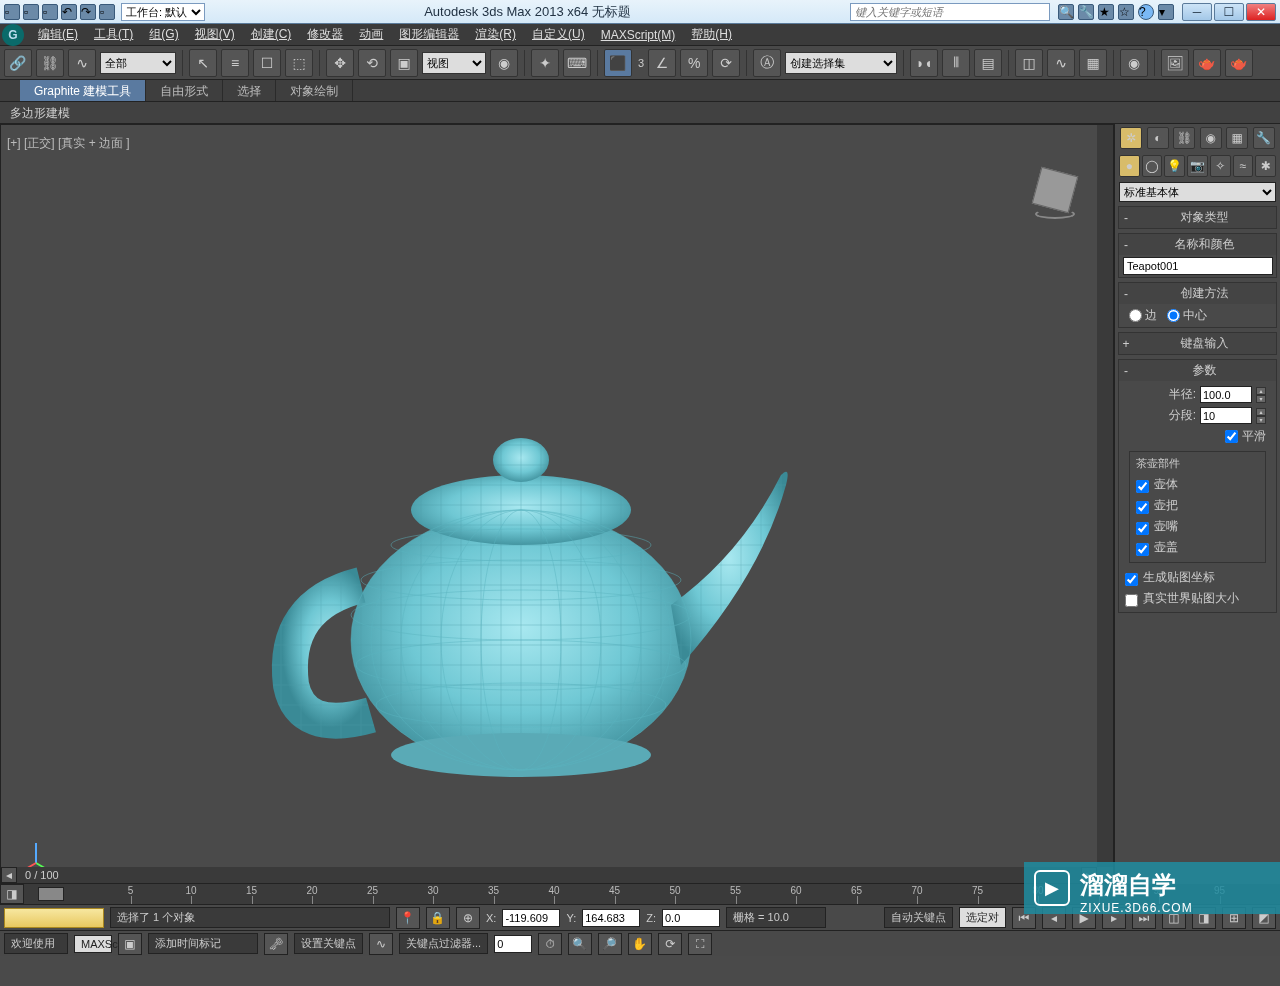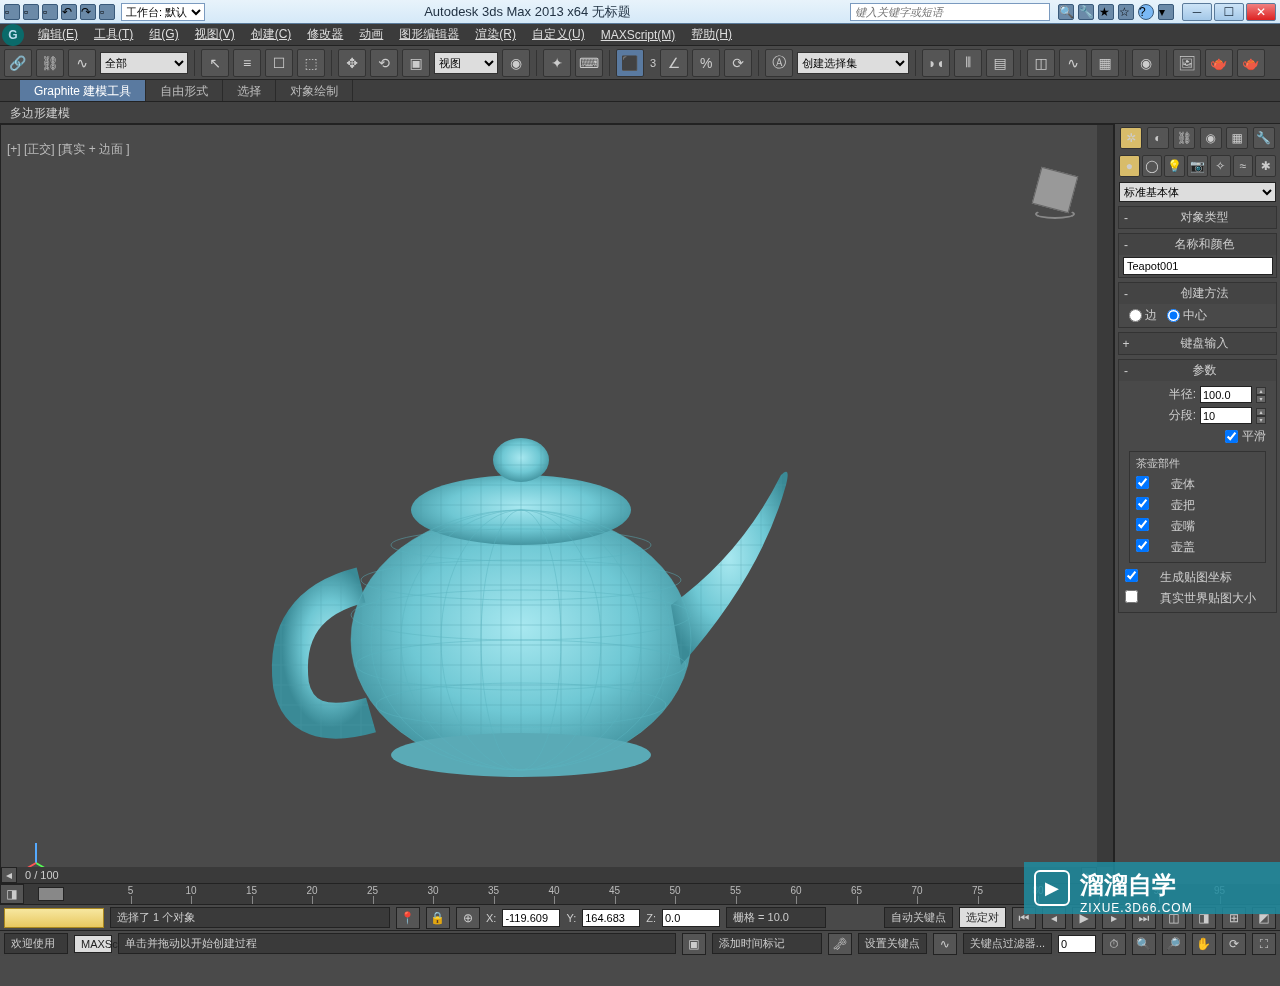--- a/index.html
+++ b/index.html
@@ -34,21 +34,21 @@
 
 
 .ribbon-tabs { height: 22px; background: #3e3e3e; display: flex; align-items: stretch; padding-left: 20px; border-bottom: 1px solid #222;}
 .ribbon-tab { padding: 3px 14px; color: #bbb; cursor: pointer; border-right:1px solid #2a2a2a; }
 .ribbon-tab.active { background: #5a7aa0; color: #fff; }
 .ribbon-sub { height: 22px; background: #414141; color: #ccc; padding: 3px 10px; border-bottom: 1px solid #222;}
 
 
 .content { display: flex; height: calc(100% - 24px - 22px - 34px - 22px - 22px - 20px - 30px - 26px - 26px); }
 .viewport { flex: 1; background: #4a4a4a; position: relative; border: 1px solid #222; }
-.vp-label { position: absolute; top: 16px; left: 6px; color: #bbb; font-size: 12px; }
+.vp-label { position: absolute; top: 10px; left: 6px; color: #bbb; font-size: 12px; }
 .vp-axis { position: absolute; bottom: 20px; left: 15px; width: 40px; height: 40px; }
 .vp-axis .ax { position: absolute; width: 2px; height: 20px; transform-origin: bottom center; bottom: 0; left: 19px;}
 .ax.z { background: #5af; }
 .ax.y { background: #5f5; transform: rotate(120deg); }
 .ax.x { background: #f55; transform: rotate(-120deg); }
 .vp-cube { position: absolute; top: 40px; right: 30px; width: 56px; height: 56px; }
 .vp-cube .cube { width: 38px; height: 38px; background: #999; border: 1px solid #666; margin: 6px auto; transform: rotate(15deg); }
 .vp-cube .ring { position:absolute; bottom:2px; left:8px; width:40px; height:10px; border:2px solid #888; border-radius:50%; border-top-color:transparent;}
 
 .teapot-img { position: absolute; left: 260px; top: 280px; width: 540px; height: 380px; }
@@ -78,21 +78,21 @@
 .rp-name-input { flex: 1; height: 18px; background: #fff; border: 1px solid #222; font-size: 11px; padding: 0 3px;}
 .rp-color-sw { width: 20px; height: 18px; background: #6bd4d4; border: 1px solid #222;}
 .rp-radio-row { display:flex; gap:10px; padding:3px 10px; color:#ccc;}
 .rp-radio-row label { display:flex; align-items:center; gap:3px;}
 .rp-param-row { display:flex; align-items:center; justify-content:flex-end; gap:4px; padding:2px 6px; color:#ccc;}
 .rp-spin { width:52px; height:17px; background:#fff; border:1px solid #222; font-size:11px; padding:0 2px;}
 .rp-spin-btns { display:flex; flex-direction:column; width:10px;}
 .rp-spin-btns span { height:8px; background:#666; border:1px solid #333; font-size:6px; line-height:6px; text-align:center; color:#ccc;}
 .rp-group { border:1px solid #333; margin:4px 6px; padding:4px;}
 .rp-group-ttl { color:#ccc; font-size:11px; padding:0 2px 3px 2px;}
-.rp-check-left { display:flex; align-items:flex-start; gap:22px; color:#ccc; padding:2px 2px;}
+.rp-check-left { display:flex; align-items:flex-end; gap:5px; color:#ccc; padding:2px 2px;}
 
 
 .timeline { height: 20px; background: #3a3a3a; display: flex; align-items: center; position:relative;}
 .tl-icon { width:24px; height:20px; background:#555; border:1px solid #222; color:#ccc; display:flex; align-items:center; justify-content:center;}
 .tl-slider { width:26px; height:14px; background:#888; border:1px solid #222; margin-left:14px;}
 .tl-ticks { flex:1; position:relative; height:20px; margin-left:6px;}
 .tl-tick { position:absolute; bottom:0; width:1px; height:8px; background:#888;}
 .tl-tick-lbl { position:absolute; bottom:8px; transform:translateX(-50%); color:#bbb; font-size:10px;}
 
 
@@ -159,21 +159,21 @@
   <div class="menu-item">渲染(R)</div>
   <div class="menu-item">自定义(U)</div>
   <div class="menu-item">MAXScript(M)</div>
   <div class="menu-item">帮助(H)</div>
 </div>
 
 <div class="main-toolbar">
   <div class="tool-btn">🔗</div>
   <div class="tool-btn">⛓</div>
   <div class="tool-btn">∿</div>
-  <select class="tool-dd" style="width:88px"><option>全部</option></select>
+  <select class="tool-dd" style="width:76px"><option>全部</option></select>
   <div class="tool-sep"></div>
   <div class="tool-btn">↖</div>
   <div class="tool-btn">≡</div>
   <div class="tool-btn">☐</div>
   <div class="tool-btn">⬚</div>
   <div class="tool-sep"></div>
   <div class="tool-btn">✥</div>
   <div class="tool-btn">⟲</div>
   <div class="tool-btn">▣</div>
   <select class="tool-dd" style="width:64px"><option>视图</option></select>
@@ -468,21 +468,20 @@
   <div class="play-btn">⏭</div>
   <div class="play-btn">◫</div>
   <div class="play-btn">◨</div>
   <div class="play-btn">⊞</div>
   <div class="play-btn">◩</div>
 </div>
 
 <div class="status2">
   <div class="st-box" style="width:64px">欢迎使用</div>
   <div class="st-box" style="width:38px;background:#ddd;color:#222;">MAXSci</div>
-  <div class="st-box" style="flex:1;min-width:300px">单击并拖动以开始创建过程</div>
   <div class="play-btn">▣</div>
   <div class="st-box" style="width:110px">添加时间标记</div>
   <div class="play-btn">🗝</div>
   <div class="st-box">设置关键点</div>
   <div class="play-btn">∿</div>
   <div class="st-box">关键点过滤器...</div>
   <input class="st-input" style="width: 38px;" value="0">
   <div class="play-btn">⏱</div>
   <div class="play-btn">🔍</div>
   <div class="play-btn">🔎</div>

